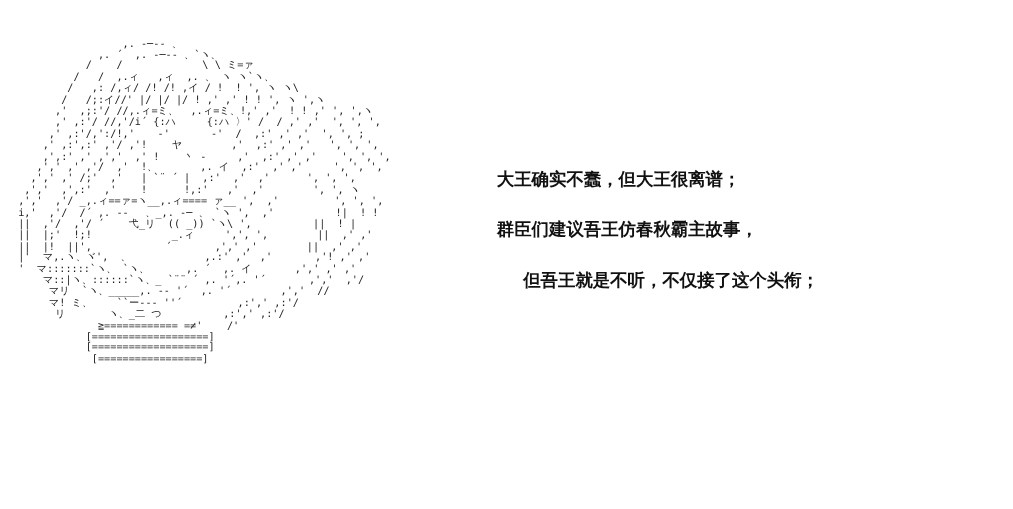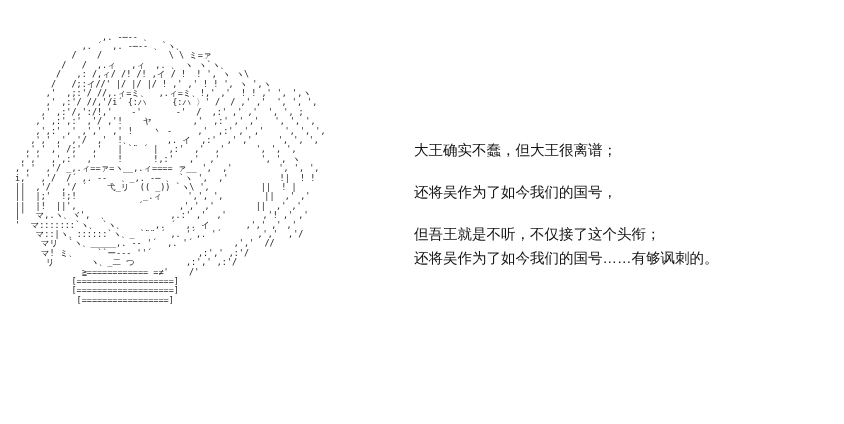--- a/index.html
+++ b/index.html
@@ -31,26 +31,28 @@
   }
   #dialogue {
     position: absolute;
     left: 414px;
     top: 138px;
     width: 420px;
     color: #111111;
     font-family: "Liberation Sans", sans-serif;
     font-size: 14.5px;
     line-height: 24px;
+    font-weight: bold;
   }
   .para {
     margin: 0 0 18px 0;
   }
   .para:last-child {
     margin-bottom: 0;
+    margin-left: 22px;
   }
   .line {
     display: block;
     white-space: pre-wrap;
   }
 </style>
 </head>
 <body>
 
 <div id="page">
@@ -85,21 +87,20 @@
             [===================]
              [=================]</pre>
 
   <div id="dialogue">
       <div class="para">
         <span class="line">大王确实不蠢，但大王很离谱；</span>
       </div>
       <div class="para">
       </div>
       <div class="para">
-        <span class="line">还将吴作为了如今我们的国号，</span>
+        <span class="line">群臣们建议吾王仿春秋霸主故事，</span>
       </div>
       <div class="para">
         <span class="line">但吾王就是不听，不仅接了这个头衔；</span>
-        <span class="line">还将吴作为了如今我们的国号……有够讽刺的。</span>
       </div>
     </div>
 
 </div>
 
 </body></html>

